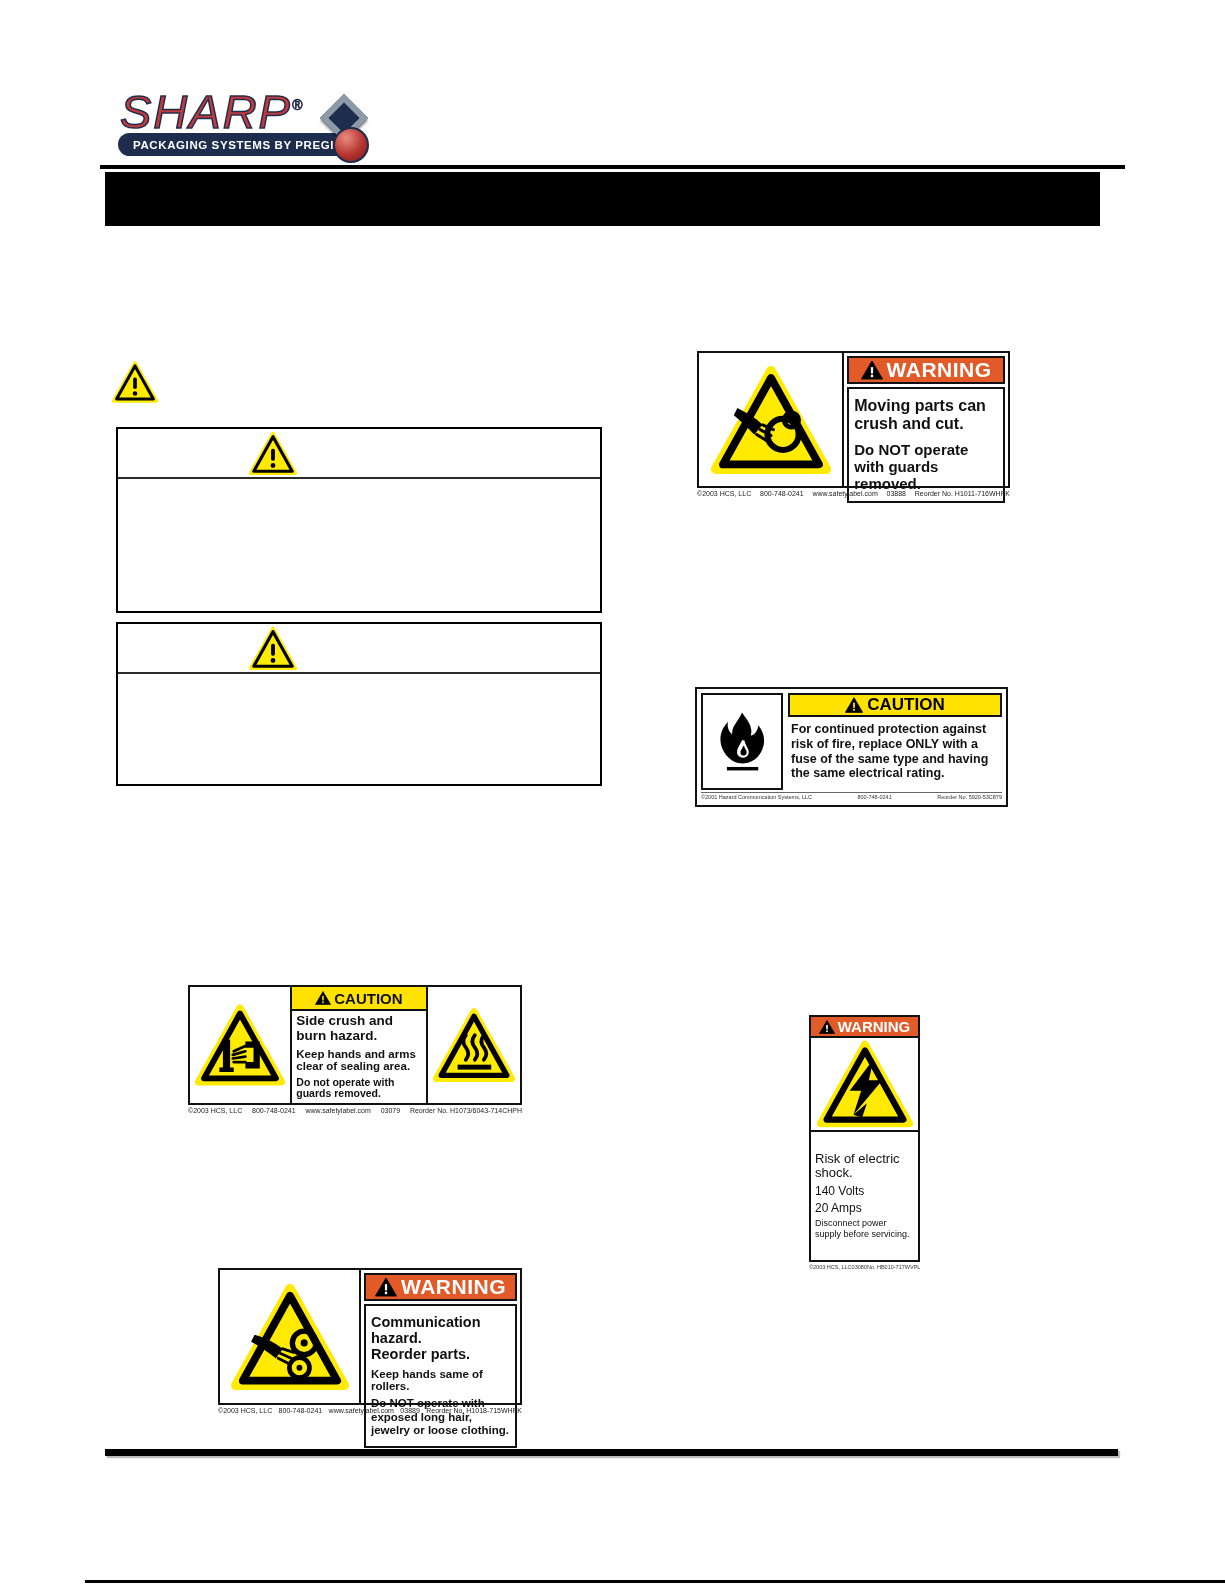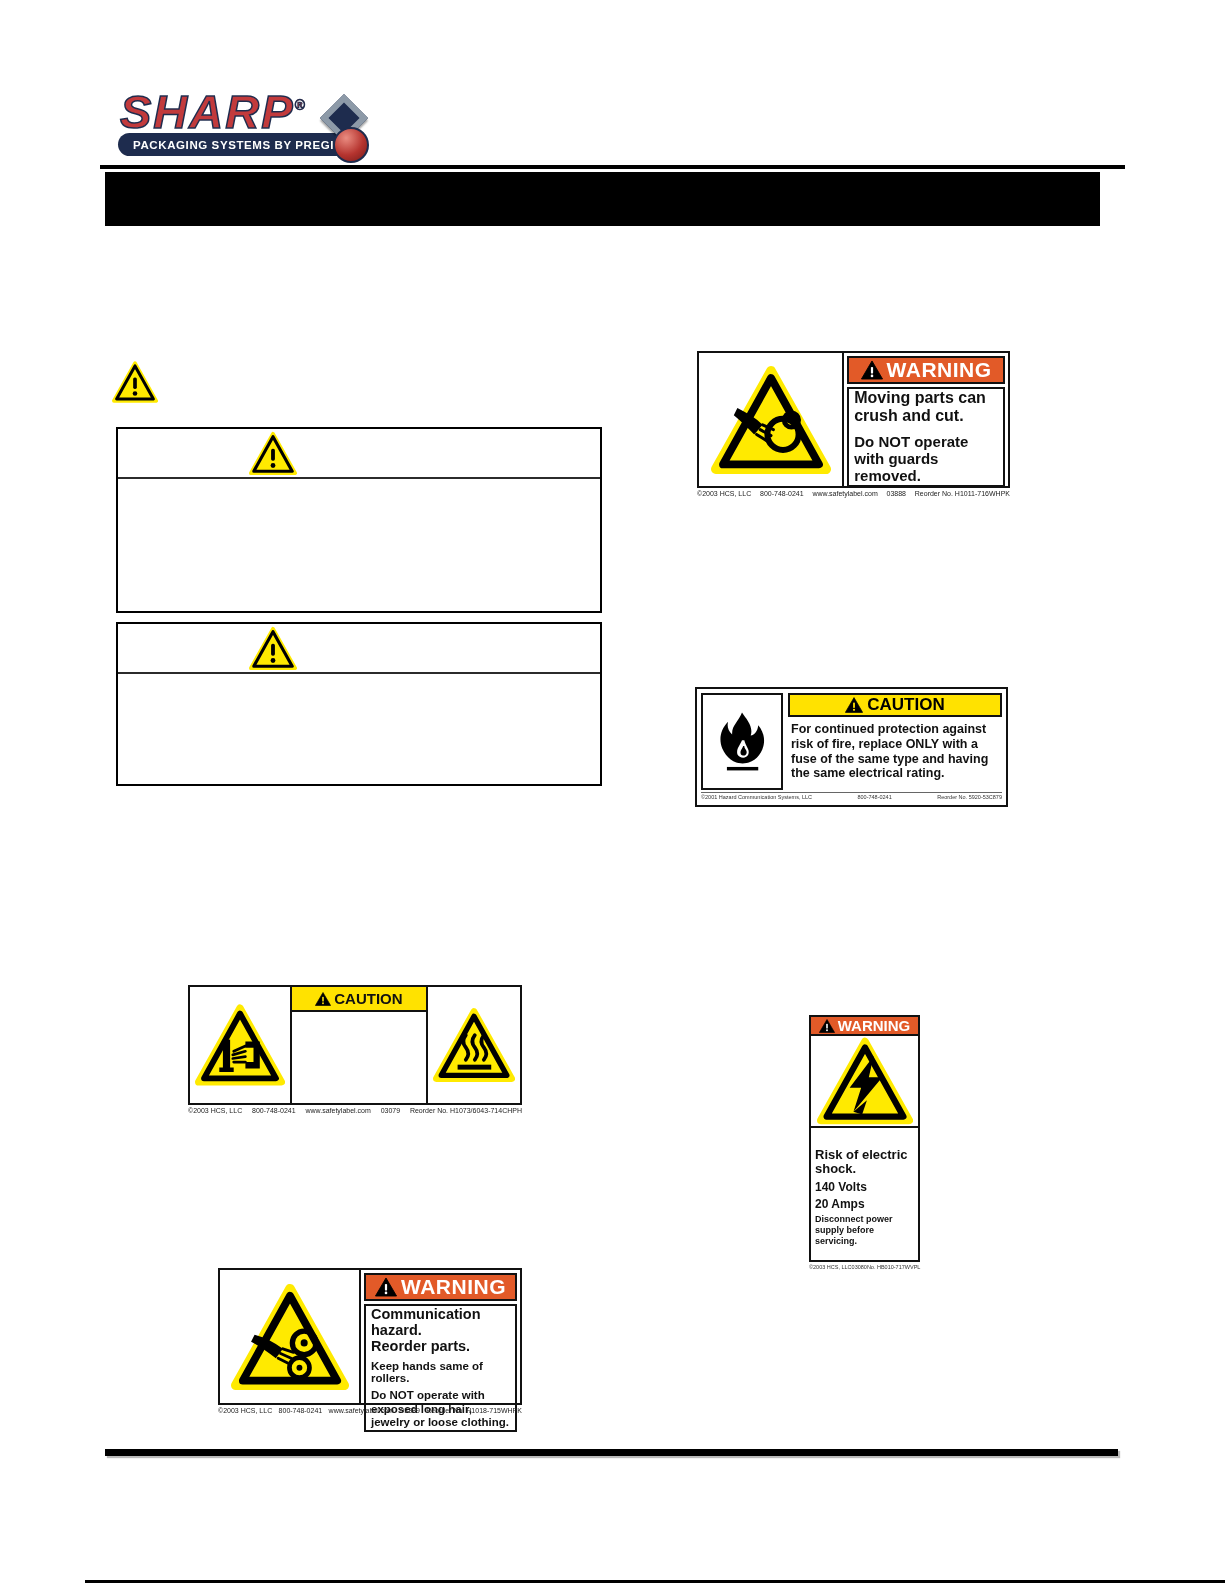--- a/index.html
+++ b/index.html
@@ -7,21 +7,21 @@
     --cyellow:#ffe200; --tyellow:#ffea00; --ink:#111;
   }
   *{box-sizing:border-box;}
   html,body{margin:0;padding:0;}
   body{width:1225px;height:1585px;position:relative;background:#fff;
        font-family:"Liberation Sans",sans-serif;color:var(--ink);}
   .abs{position:absolute;}
   .ctr{display:flex;align-items:center;justify-content:center;}
 
   
-  .brand{font-style:italic;font-weight:bold;font-size:47px;letter-spacing:2px;
+  .brand{font-style:italic;font-weight:normal;font-size:47px;letter-spacing:2px;
          color:var(--red);-webkit-text-stroke:1.5px var(--navy);line-height:1;}
   .brand sup{font-size:14px;-webkit-text-stroke:0.8px var(--navy);vertical-align:18px;}
   .tagline{background:var(--navy);color:#fff;border-radius:12px;height:23px;
            padding:0 15px;font-size:11.5px;font-weight:bold;letter-spacing:0.6px;
            display:flex;align-items:center;}
   .diamond-wrap{width:70px;height:70px;}
   .diamond{position:absolute;left:13px;top:6px;width:34px;height:34px;
            transform:rotate(45deg);background:var(--navy);
            border:6px solid #8d9aa8;box-shadow:2px 2px 2px rgba(0,0,0,.35);}
   .sphere{position:absolute;left:19px;top:32px;width:36px;height:36px;border-radius:50%;
@@ -36,21 +36,21 @@
   .notice-head svg{margin-left:131px;width:48px;height:45px;}
 
   
   .lab{background:#fff;}
   .sig-panel{border:2px solid var(--ink);display:flex;background:#fff;}
   .picto-cell{border-right:2px solid var(--ink);display:flex;align-items:center;justify-content:center;}
   .sig-col{flex:1;display:flex;flex-direction:column;padding:3px;}
   .sig-head{border:2px solid var(--ink);display:flex;align-items:center;justify-content:center;gap:4px;font-weight:bold;}
   .sig-head.warn{background:var(--orange);color:#fff;}
   .sig-head.caut{background:var(--cyellow);color:#000;}
-  .sig-body{border:2px solid var(--ink);margin-top:3px;flex:1;padding:0 5px;font-weight:bold;}
+  .sig-body{border:2px solid var(--ink);margin-top:3px;flex:1;padding:8px 5px;font-weight:bold;}
   .lab-footer{display:flex;justify-content:space-between;align-items:center;
               font-size:7px;color:#222;margin-top:2px;white-space:nowrap;}
 
   
   .wp-panel{height:137px;}
   .wp-picto{width:47%;}
   .wp-head{height:28px;font-size:21px;letter-spacing:.5px;}
   .wp-t1{font-size:16px;line-height:1.15;margin-bottom:7px;}
   .wp-t2{font-size:15px;line-height:1.15;}
   .en-t1{font-size:14.5px;line-height:1.12;}
@@ -77,21 +77,21 @@
   .sc-t1{font-size:13.5px;line-height:1.08;margin-bottom:4px;}
   .sc-t2{font-size:11.5px;line-height:1.1;margin-bottom:4px;}
   .sc-t3{font-size:10.5px;line-height:1.1;}
   .sc-r{flex:1;}
 
   
   .el-box{border:2px solid var(--ink);height:247px;display:flex;flex-direction:column;background:#fff;}
   .el-head{height:25px;border-bottom:2px solid var(--ink);background:var(--orange);
            color:#fff;font-weight:bold;font-size:15px;gap:3px;}
   .el-tri{height:112px;border-bottom:2px solid var(--ink);}
-  .el-body{padding:20px 4px;font-weight:bold;flex:1;}
+  .el-body{padding:20px 4px;font-weight:normal;flex:1;}
   .el-t1{font-size:13px;line-height:1.08;margin-bottom:4px;}
   .el-v{font-size:12px;margin-bottom:3px;}
   .el-note{font-size:9px;line-height:1.2;margin-top:2px;}
   .el-footer{display:flex;justify-content:space-between;font-size:5.5px;color:#333;margin-top:2px;white-space:nowrap;}
 </style>
 </head>
 <body>
 
 <svg width="0" height="0" style="position:absolute">
   <defs>
@@ -260,20 +260,25 @@
             <use href="#sym-sidecrush"></use>
           </svg>
       </div>
       <div class="sc-m">
         <div class="sc-head ctr">
           <svg style="width:16px;height:14px;color:#ffe200;">
               <use href="#sym-sig-tri"></use>
             </svg>
           <span>CAUTION</span>
         </div>
+        <div class="sc-body">
+          <div class="sc-t1">Side crush and burn hazard.</div>
+          <div class="sc-t2">Keep hands and arms clear of sealing area.</div>
+          <div class="sc-t3">Do not operate with guards removed.</div>
+        </div>
       </div>
       <div class="sc-r ctr">
         <svg style="width:82px;height:78px;">
             <use href="#sym-hot"></use>
           </svg>
       </div>
     </div>
     <div class="lab-footer">
       <span>©2003 HCS, LLC</span>
       <span>800-748-0241</span>

